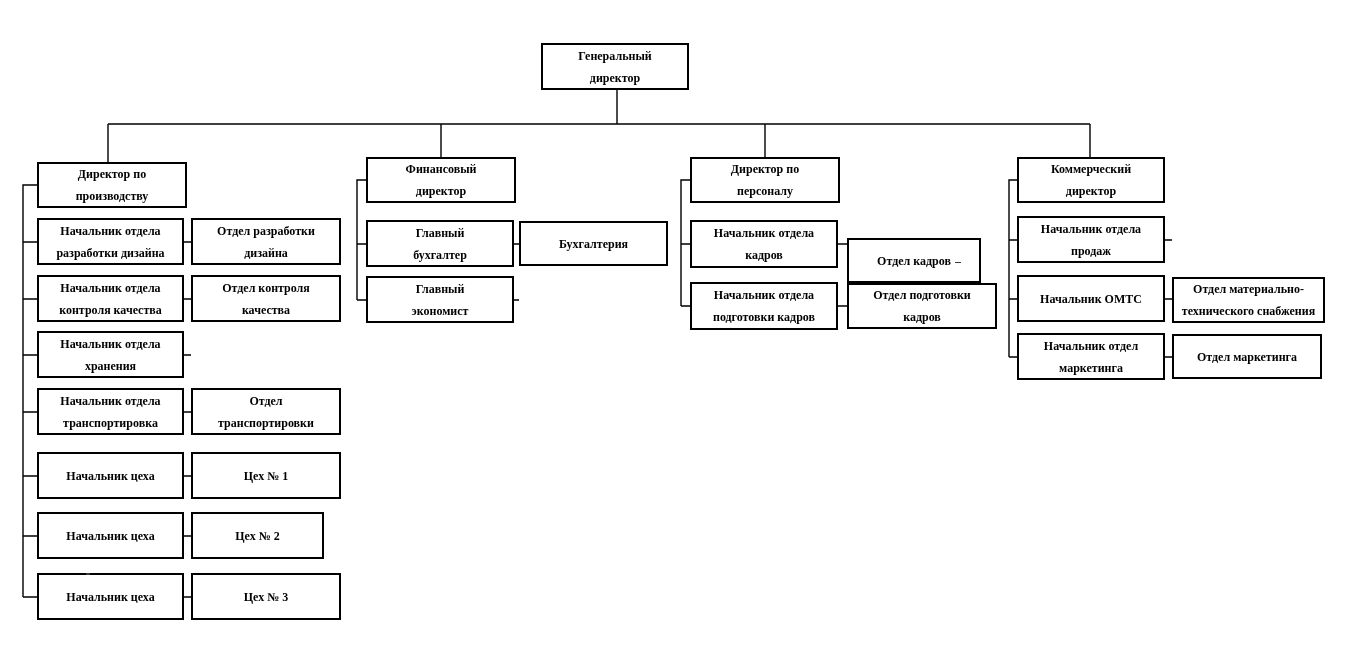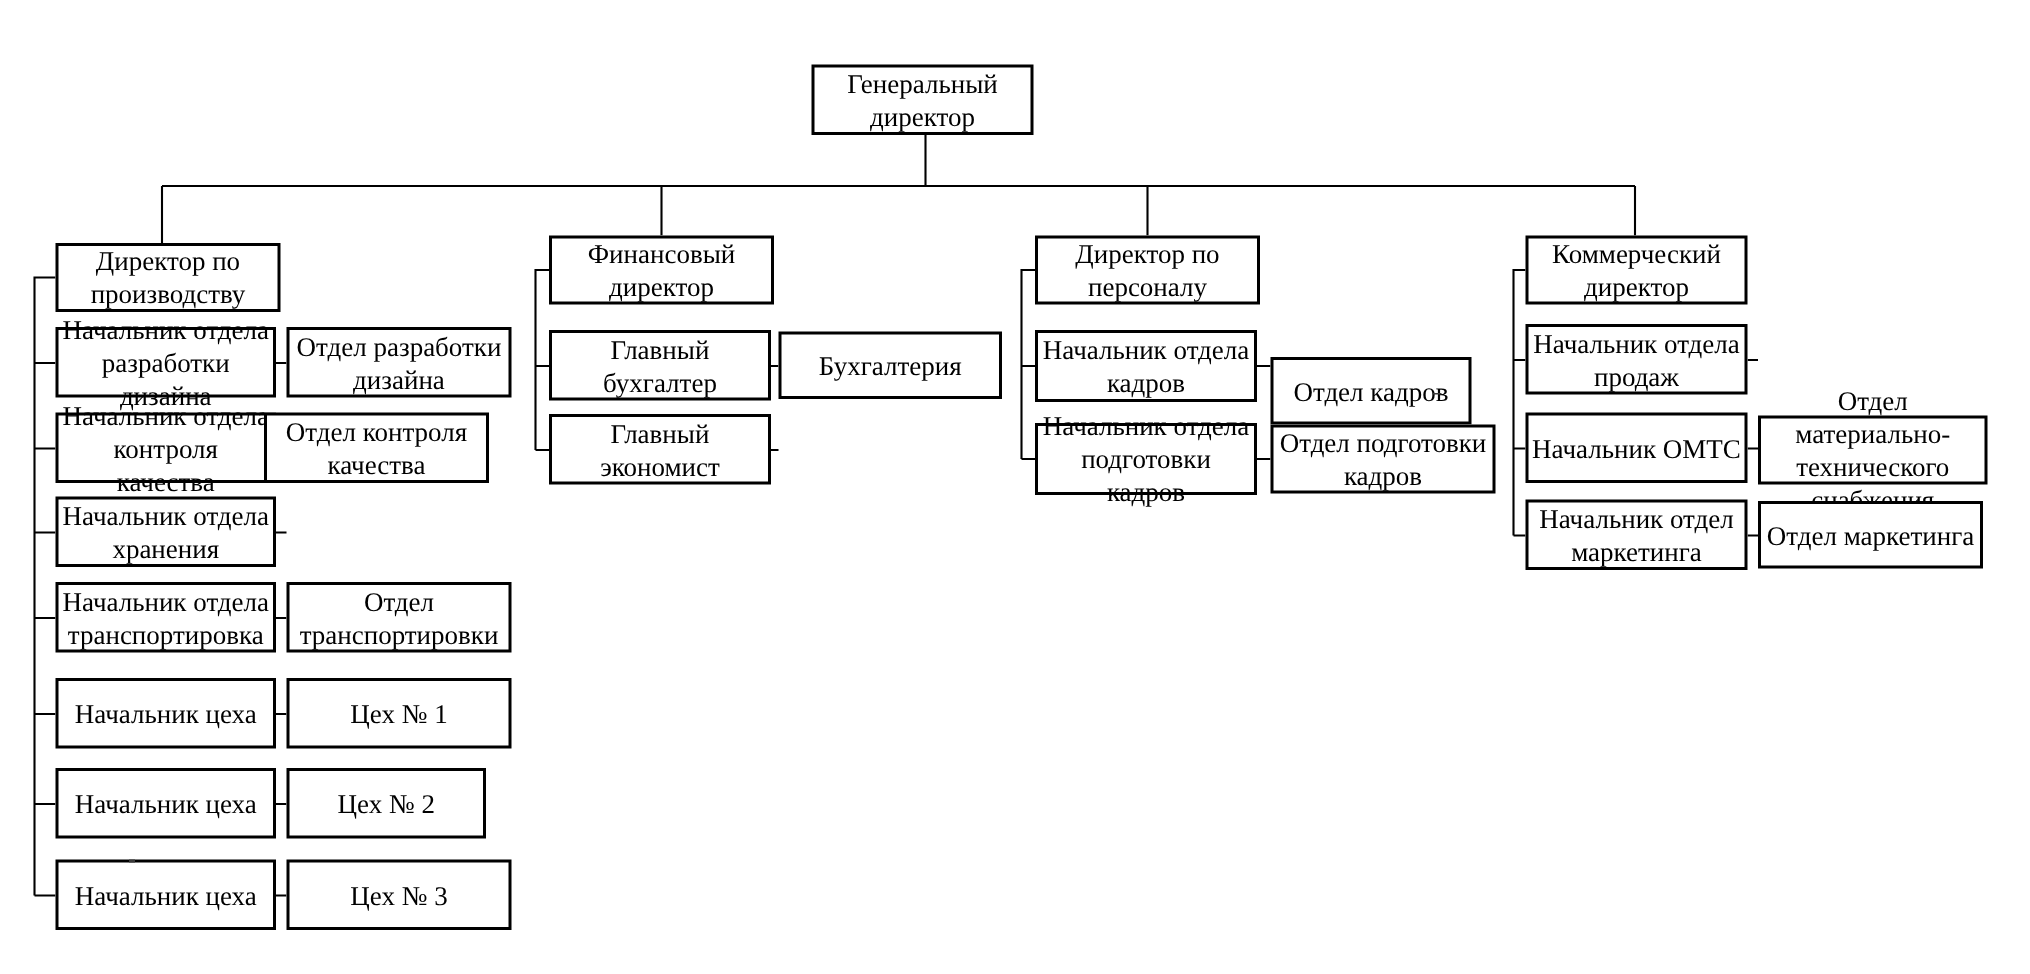--- a/index.html
+++ b/index.html
@@ -15,23 +15,24 @@
   .box{
     position:absolute;
     box-sizing:border-box;
     border:2px solid #000;
     background:#fff;
     display:flex;
     align-items:center;
     justify-content:center;
     text-align:center;
     white-space:pre-line;
-    font-size:18px;
+    font-size:12px;
     line-height:22px;
     padding:1px 2px;
+    font-weight:bold;
   }
   .speck{position:absolute;background:#3a3a3a;}
 </style>
 </head>
 <body>
 
 <div id="canvas">
 
   <svg id="wires" viewBox="0 0 1353 649" xmlns="http://www.w3.org/2000/svg">
 
@@ -54,21 +55,21 @@
   <div class="box" style="left:37px;top:162px;width:150px;height:46px">Директор по
 производству</div>
 
   <div class="box" style="left:37px;top:218px;width:147px;height:47px">Начальник отдела
 разработки дизайна</div>
   <div class="box" style="left:191px;top:218px;width:150px;height:47px">Отдел разработки
 дизайна</div>
 
   <div class="box" style="left:37px;top:275px;width:147px;height:47px">Начальник отдела
 контроля качества</div>
-  <div class="box" style="left:176px;top:275px;width:150px;height:47px">Отдел контроля
+  <div class="box" style="left:191px;top:275px;width:150px;height:47px">Отдел контроля
 качества</div>
 
   <div class="box" style="left:37px;top:331px;width:147px;height:47px">Начальник отдела
 хранения</div>
 
   <div class="box" style="left:37px;top:388px;width:147px;height:47px">Начальник отдела
 транспортировка</div>
   <div class="box" style="left:191px;top:388px;width:150px;height:47px">Отдел
 транспортировки</div>
 

